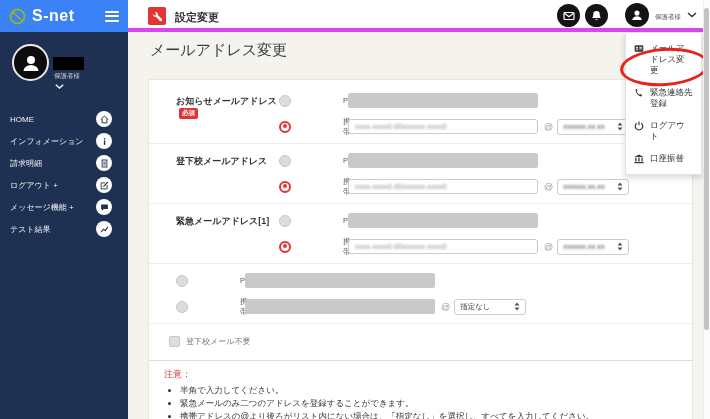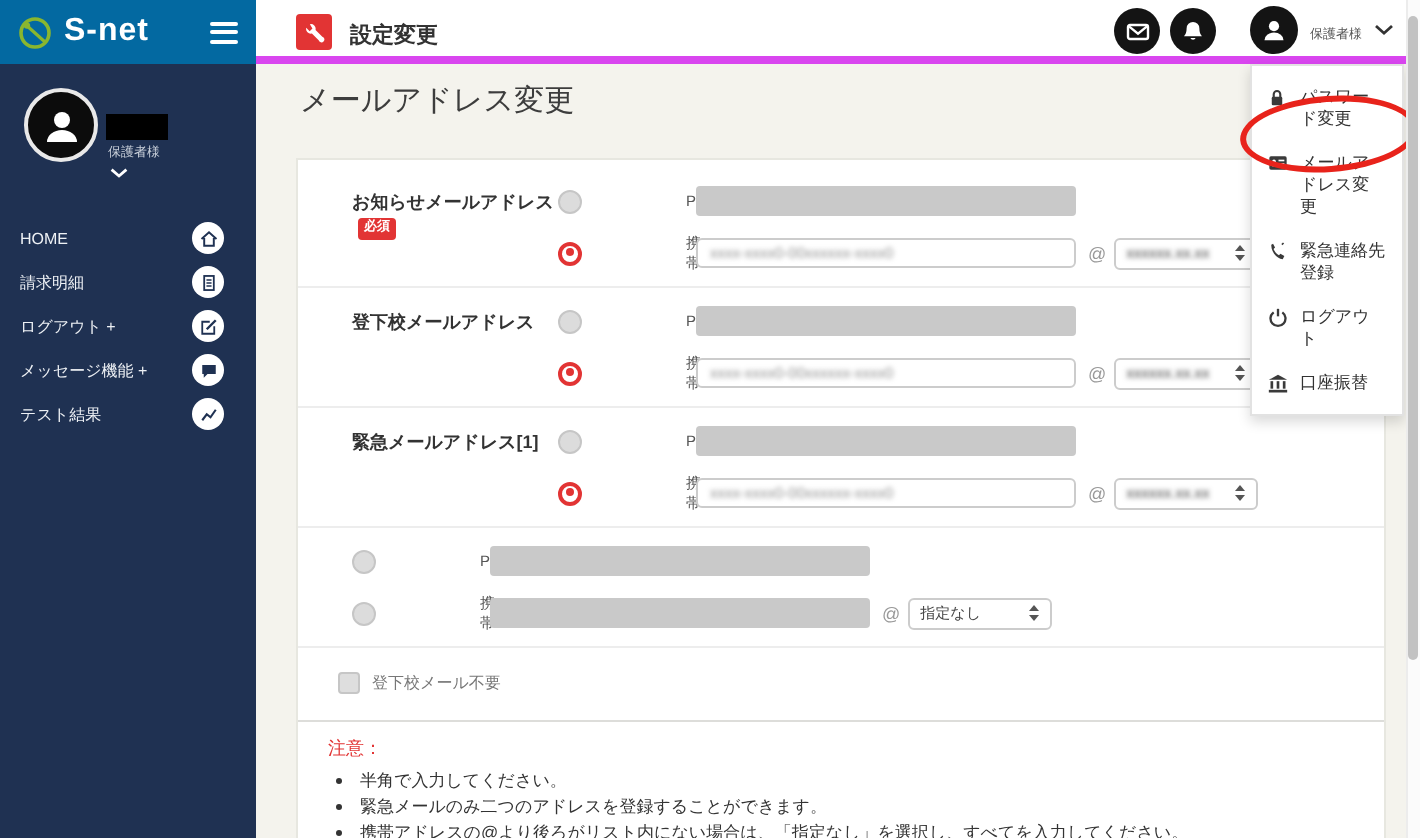--- a/index.html
+++ b/index.html
@@ -1,21 +1,21 @@
 <!DOCTYPE html>
 <html><head>
 <meta charset="utf-8">
 <style>
   * { margin:0; padding:0; box-sizing:border-box; }
   html,body { width:710px; height:419px; overflow:hidden; }
   body { position:relative; font-family:"Liberation Sans","DejaVu Sans",sans-serif; background:#f4f3ed; }
 
   
   .sidebar { position:absolute; left:0; top:0; width:128px; height:419px; background:#1f3152; z-index:2; }
-  .sidebar-header { height:32px; background:#0369a1; display:flex; align-items:center; padding:0 9px; }
+  .sidebar-header { height:32px; background:#3b82f6; display:flex; align-items:center; padding:0 9px; }
   .brand-name { color:#fff; font-size:16px; font-weight:bold; letter-spacing:.5px; margin-left:6px; flex:1; }
   .hamburger { width:14px; cursor:pointer; }
   .hamburger div { height:2px; background:#fff; margin:2.5px 0; border-radius:1px; }
   .profile { position:relative; height:66px; }
   .avatar-lg { position:absolute; left:12px; top:12px; width:37px; height:37px; border-radius:50%;
                background:#0c0c0c; border:2px solid #e9e9e9; display:flex; align-items:center; justify-content:center; }
   .redacted-name { position:absolute; left:53px; top:25px; width:31px; height:13px; background:#000; }
   .profile-role { position:absolute; left:54px; top:40px; font-size:6.5px; color:#c9d0da; }
   .profile-chevron { position:absolute; left:55px; top:52px; }
   .nav { padding-top:10px; }
@@ -126,20 +126,29 @@
   <div class="nav">
     <div class="nav-item">
       <span class="nav-label">HOME</span>
       <span class="nav-icon">
         <svg width="9" height="9" viewBox="0 0 12 12">
             <path d="M1 6 L6 1.5 L11 6 M2.8 5.4 V10.5 H9.2 V5.4" fill="none" stroke="currentColor" stroke-width="1.3"></path>
           </svg>
       </span>
     </div>
     <div class="nav-item">
+      <span class="nav-label">インフォメーション</span>
+      <span class="nav-icon">
+        <svg width="9" height="9" viewBox="0 0 12 12">
+            <rect x="5.2" y="1.5" width="1.8" height="1.8" fill="currentColor"></rect>
+            <rect x="5.2" y="4.5" width="1.8" height="6" fill="currentColor"></rect>
+          </svg>
+      </span>
+    </div>
+    <div class="nav-item">
       <span class="nav-label">請求明細</span>
       <span class="nav-icon">
         <svg width="9" height="9" viewBox="0 0 12 12">
             <rect x="2.8" y="1.3" width="6.4" height="9.4" fill="none" stroke="currentColor" stroke-width="1.2"></rect>
             <line x1="4.3" y1="4" x2="7.7" y2="4" stroke="currentColor"></line>
             <line x1="4.3" y1="6" x2="7.7" y2="6" stroke="currentColor"></line>
             <line x1="4.3" y1="8" x2="7.7" y2="8" stroke="currentColor"></line>
           </svg>
       </span>
     </div>
@@ -328,29 +337,20 @@
         <li>携帯アドレスの@より後ろがリスト内にない場合は、「指定なし」を選択し、すべてを入力してください。</li>
 
       </ul>
     </div>
   </div>
 </div>
 
 <div class="user-menu">
   <div class="menu-item">
     <span class="mi-icon">
-      <svg width="9" height="10" viewBox="0 0 11 12">
-          <path d="M3.5 5.5 V3.7 a2 2 0 0 1 4 0 V5.5" fill="none" stroke="currentColor" stroke-width="1.3"></path>
-          <rect x="2.3" y="5.3" width="6.4" height="5.2" rx="0.8" fill="currentColor"></rect>
-        </svg>
-    </span>
-    <span class="mi-label">パスワード変更</span>
-  </div>
-  <div class="menu-item">
-    <span class="mi-icon">
       <svg width="10" height="9" viewBox="0 0 12 10">
           <rect x="0.8" y="1" width="10.4" height="8" rx="1" fill="currentColor"></rect>
           <circle cx="3.6" cy="4" r="1.1" fill="#fff"></circle>
           <rect x="2.5" y="6" width="2.3" height="1" fill="#fff"></rect>
           <rect x="6.3" y="3" width="3.5" height="1" fill="#fff"></rect>
           <rect x="6.3" y="5" width="3.5" height="1" fill="#fff"></rect>
         </svg>
     </span>
     <span class="mi-label">メールアドレス変更</span>
   </div>

